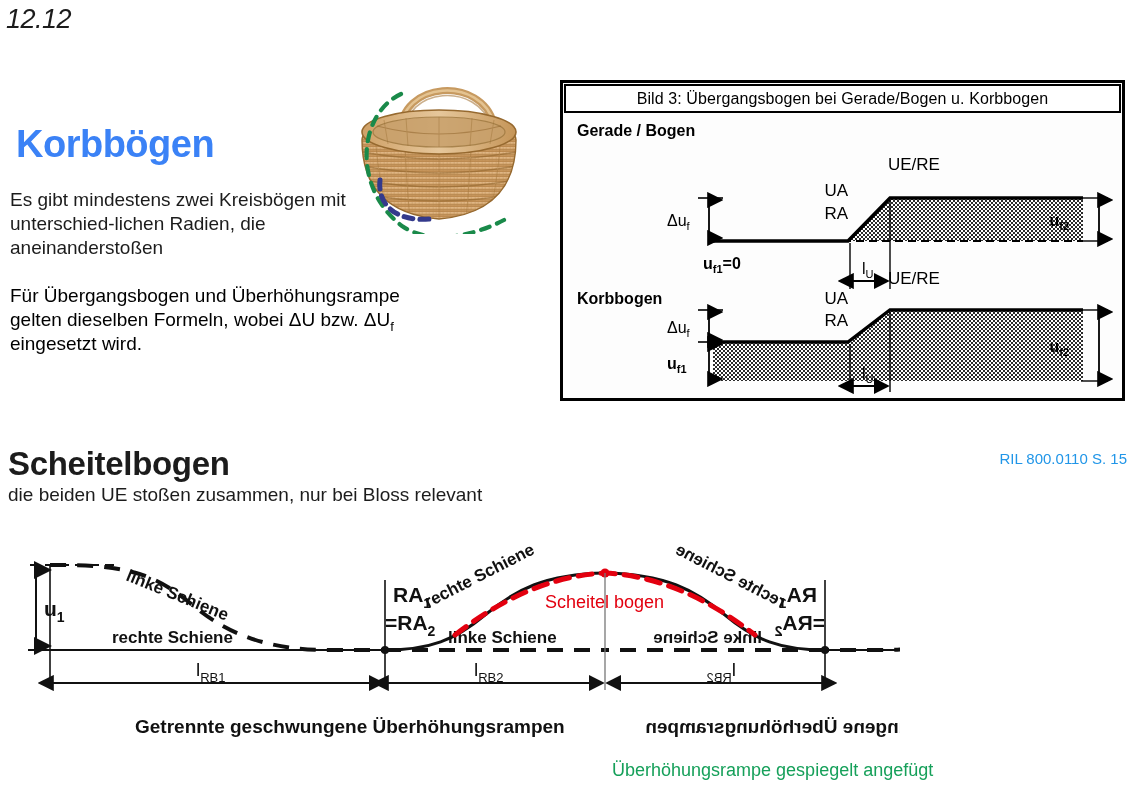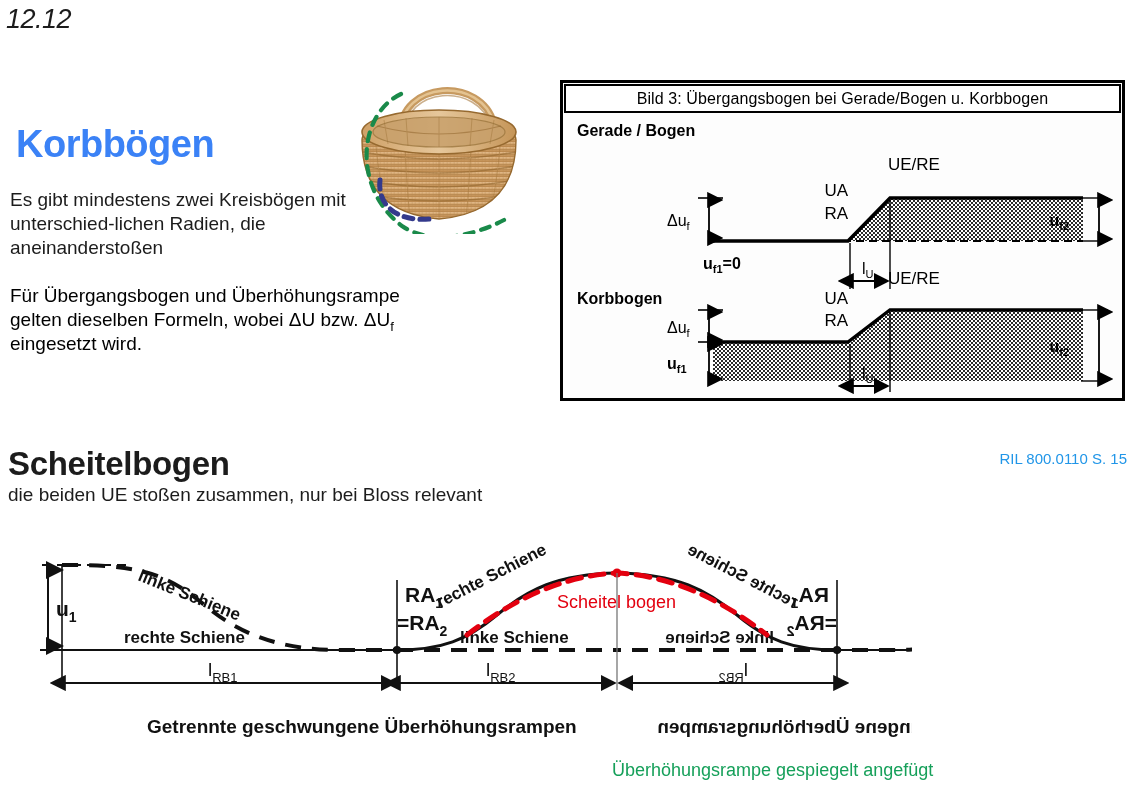--- a/index.html
+++ b/index.html
@@ -70,21 +70,21 @@
     position:absolute;left:8px;top:418px;
     font-size:33px;font-weight:bold;letter-spacing:-0.3px;color:#1c1c1c;
   }
   #para-3{
     position:absolute;left:8px;top:482px;width:800px;
     font-size:19px;line-height:26px;color:#1c1c1c;
   }
 
   
   #bottom-diagram{
-    position:absolute;left:0px;top:540px;width:900px;height:225px;margin-left:12px;
+    position:absolute;left:0px;top:540px;width:900px;height:225px;
   }
 
   
   #green-note{
     position:absolute;left:612px;top:760px;
     font-size:18px;color:#16a05a;
   }
 </style>
 </head>
 <body>

